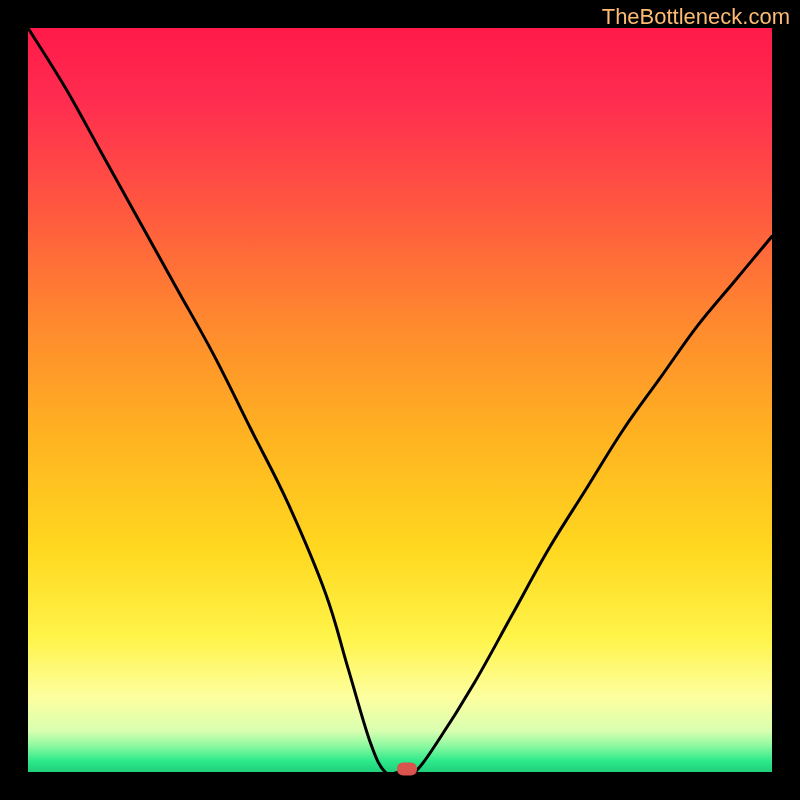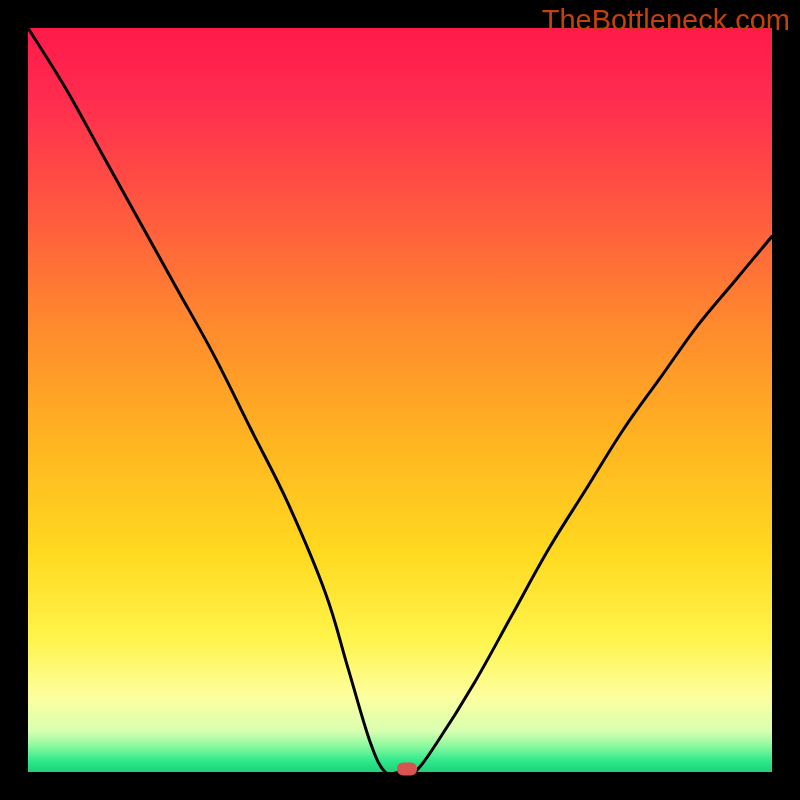--- a/index.html
+++ b/index.html
@@ -7,22 +7,22 @@
     width: 800px;
     height: 800px;
     background: #000;
     position: relative;
     font-family: Arial, Helvetica, sans-serif;
   }
   .attribution {
     position: absolute;
     top: 4px;
     right: 10px;
-    color: #c2410c;
-    font-size: 29px;
+    color: #fdba74;
+    font-size: 22px;
     font-weight: 500;
     z-index: 10;
   }
   .plot-frame {
     position: absolute;
     top: 28px;
     left: 28px;
     width: 744px;
     height: 744px;
     background: #000;

